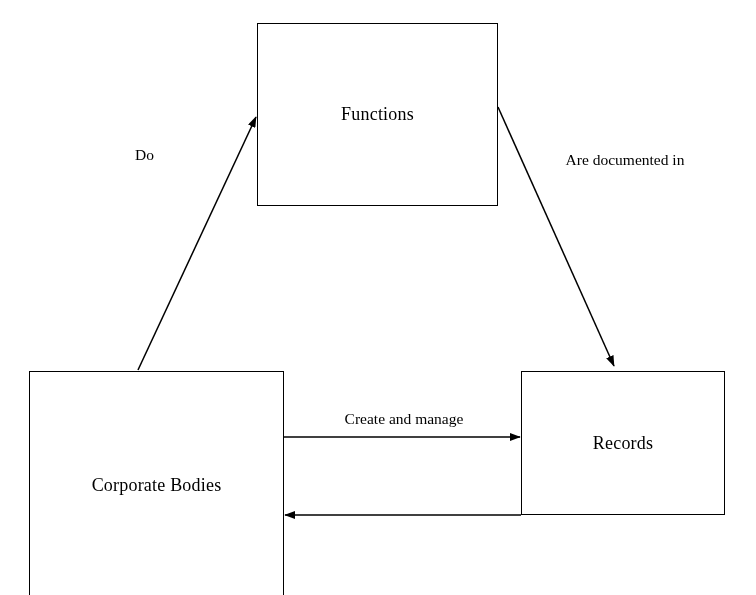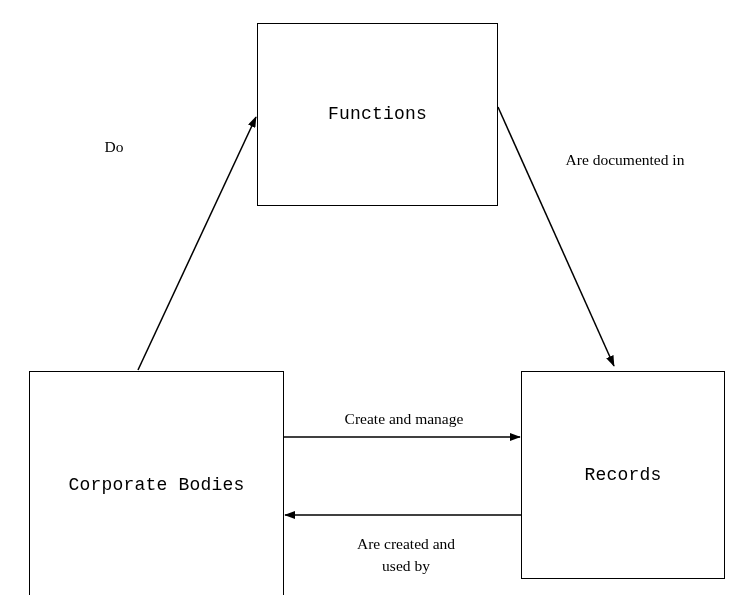--- a/index.html
+++ b/index.html
@@ -25,43 +25,43 @@
   .entity-box {
     position: absolute;
     border: 1.6px solid #000000;
     background: #ffffff;
     box-sizing: border-box;
     display: flex;
     align-items: center;
     justify-content: center;
   }
   .entity-label {
-    font-family: Liberation Mono, monospace;
+    font-family: Liberation Serif, serif;
     font-size: 18px;
     color: #000000;
     line-height: 1.15;
     text-align: center;
     letter-spacing: 0.2px;
   }
   .edge-label {
     position: absolute;
     font-family: "Liberation Serif", "DejaVu Serif", serif;
     font-size: 15.5px;
     color: #000000;
     line-height: 1.45;
     text-align: center;
     white-space: pre-line;
     background: transparent;
   }
   
   #box-functions    { left: 257px; top: 23px;  width: 241px; height: 183px; }
   #box-corporate    { left: 29px;  top: 371px; width: 255px; height: 228px; }
-  #box-records      { left: 521px; top: 371px; width: 204px; height: 208px; }
+  #box-records      { left: 521px; top: 371px; width: 204px; height: 144px; }
   
-  #label-do              { left: 74px;  top: 136px; width: 80px; }
+  #label-do              { left: 74px;  top: 144px; width: 80px; text-align: right; }
   #label-documented      { left: 544px; top: 149px; width: 162px; }
   #label-create-manage   { left: 322px; top: 392px; width: 164px; margin-top: 16px; }
   #label-created-used    { left: 330px; top: 533px; width: 152px; }
 </style>
 </head>
 <body>
 
 <div id="diagram-canvas">
 
   <svg id="diagram-svg" viewBox="0 0 756 595" xmlns="http://www.w3.org/2000/svg">
@@ -91,16 +91,14 @@
   <div class="entity-box" id="box-records">
     <span class="entity-label">Records</span>
   </div>
 
   <div class="edge-label" id="label-do">Do</div>
 
   <div class="edge-label" id="label-documented">Are documented in</div>
 
   <div class="edge-label" id="label-create-manage">Create and manage</div>
 
-  <div class="edge-label" id="label-created-used">Are created and
-used by</div>
 
 </div>
 
 </body></html>

